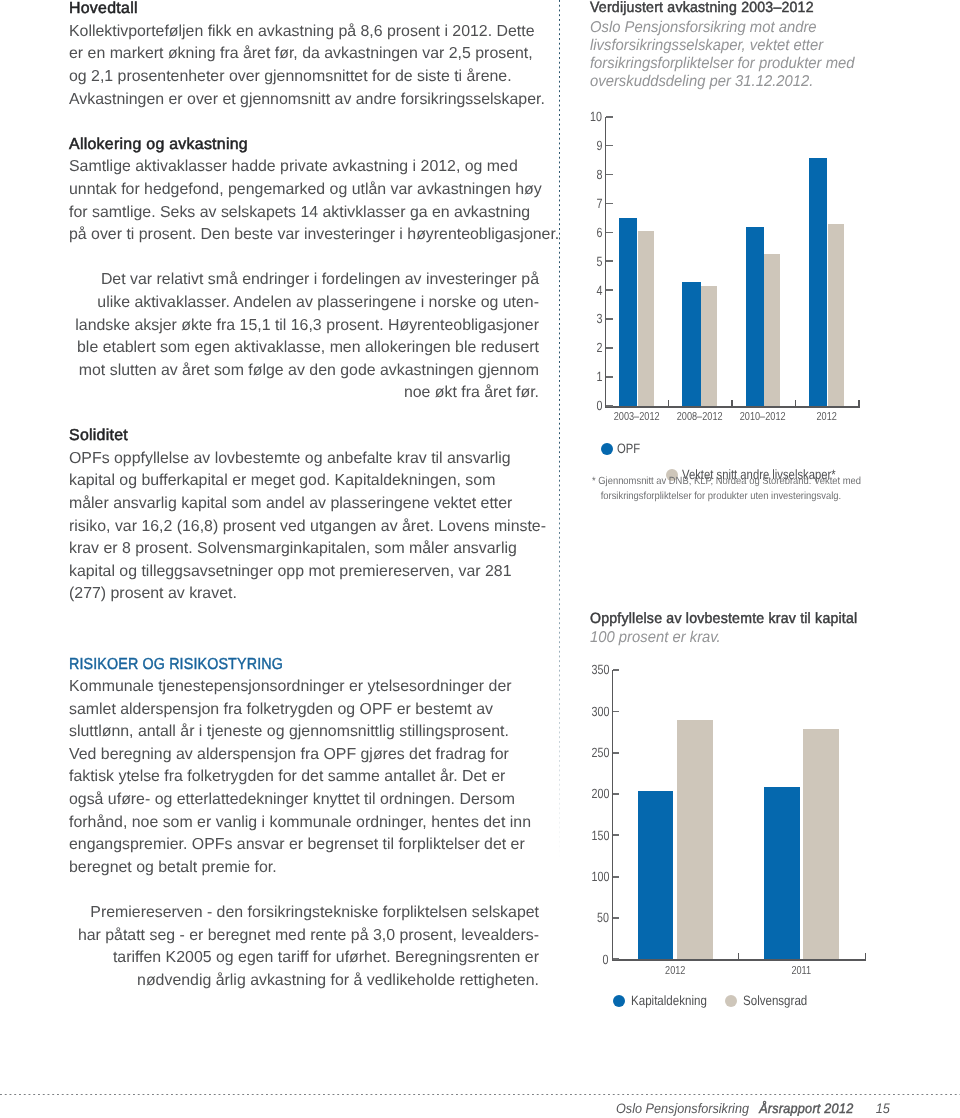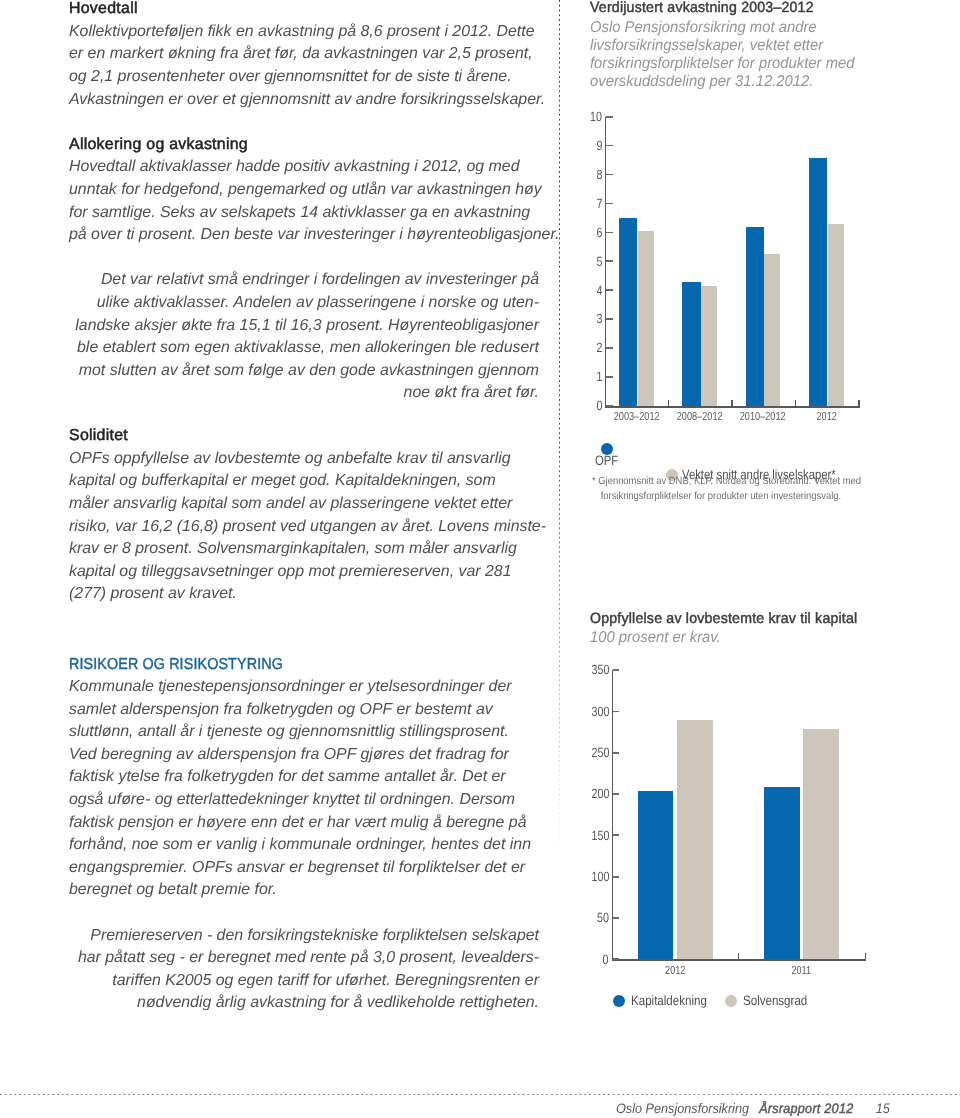--- a/index.html
+++ b/index.html
@@ -11,21 +11,21 @@
     text-rendering:geometricPrecision;
     font-kerning:normal;
   }
   .page{position:relative;width:960px;height:1118px;}
   
   .col-left{position:absolute;left:69px;top:-1.8px;width:470px;}
   .sec{position:absolute;left:0;width:470px;}
   .h-sub{font-size:15.9px;font-weight:400;color:#222325;letter-spacing:0.28px;margin:0;line-height:22.6px;transform:scaleX(1.0);transform-origin:0 50%;-webkit-text-stroke:0.5px #222325;}
   .h-blue{font-size:15.9px;font-weight:400;color:#18649c;letter-spacing:0.15px;margin:0;line-height:22.6px;transform:scaleX(0.9);transform-origin:0 50%;-webkit-text-stroke:0.42px #18649c;}
   .para{font-size:15.9px;line-height:22.6px;color:#4f5052;margin:0;}
-  .ln{white-space:nowrap;font-style:italic;}
+  .ln{white-space:nowrap;}
   .para.gap{margin-top:22.6px;text-align:right;}
   
   .v-dots{position:absolute;left:558.6px;top:0;width:1.7px;height:860px;
      background-image:linear-gradient(to bottom,#27526b 0,#27526b 1.7px,rgba(255,255,255,0) 1.7px,rgba(255,255,255,0) 100%);
      background-size:1.7px 4.75px;background-repeat:repeat-y;
      -webkit-mask-image:linear-gradient(to bottom,#000 0%,#000 50%,rgba(0,0,0,0.55) 72%,rgba(0,0,0,0.12) 93%,rgba(0,0,0,0) 100%);
      mask-image:linear-gradient(to bottom,#000 0%,#000 50%,rgba(0,0,0,0.55) 72%,rgba(0,0,0,0.12) 93%,rgba(0,0,0,0) 100%);}
   
   .col-right{position:absolute;left:590px;top:0;width:340px;}
   .chart-block{position:absolute;left:0;width:330px;}
@@ -69,21 +69,21 @@
         <div class="ln">Kollektivporteføljen fikk en avkastning på 8,6 prosent i 2012. Dette</div>
         <div class="ln">er en markert økning fra året før, da avkastningen var 2,5 prosent,</div>
         <div class="ln">og 2,1 prosentenheter over gjennomsnittet for de siste ti årene.</div>
         <div class="ln">Avkastningen er over et gjennomsnitt av andre forsikringsselskaper.</div>
       </div>
     </div>
 
     <div class="sec" style="top:135.6px">
       <div class="h-sub">Allokering og avkastning</div>
       <div class="para">
-        <div class="ln">Hovedtall aktivaklasser hadde positiv avkastning i 2012, og med</div>
+        <div class="ln">Samtlige aktivaklasser hadde private avkastning i 2012, og med</div>
         <div class="ln">unntak for hedgefond, pengemarked og utlån var avkastningen høy</div>
         <div class="ln">for samtlige. Seks av selskapets 14 aktivklasser ga en avkastning</div>
         <div class="ln">på over ti prosent. Den beste var investeringer i høyrenteobligasjoner.</div>
       </div>
       <div class="para gap">
         <div class="ln">Det var relativt små endringer i fordelingen av investeringer på</div>
         <div class="ln">ulike aktivaklasser. Andelen av plasseringene i norske og uten-</div>
         <div class="ln">landske aksjer økte fra 15,1 til 16,3 prosent. Høyrenteobligasjoner</div>
         <div class="ln">ble etablert som egen aktivaklasse, men allokeringen ble redusert</div>
         <div class="ln">mot slutten av året som følge av den gode avkastningen gjennom</div>
@@ -106,21 +106,20 @@
 
     <div class="sec" style="top:655.3px">
       <div class="h-blue">RISIKOER OG RISIKOSTYRING</div>
       <div class="para">
         <div class="ln">Kommunale tjenestepensjonsordninger er ytelsesordninger der</div>
         <div class="ln">samlet alderspensjon fra folketrygden og OPF er bestemt av</div>
         <div class="ln">sluttlønn, antall år i tjeneste og gjennomsnittlig stillingsprosent.</div>
         <div class="ln">Ved beregning av alderspensjon fra OPF gjøres det fradrag for</div>
         <div class="ln">faktisk ytelse fra folketrygden for det samme antallet år. Det er</div>
         <div class="ln">også uføre- og etterlattedekninger knyttet til ordningen. Dersom</div>
-        <div class="ln">faktisk pensjon er høyere enn det er har vært mulig å beregne på</div>
         <div class="ln">forhånd, noe som er vanlig i kommunale ordninger, hentes det inn</div>
         <div class="ln">engangspremier. OPFs ansvar er begrenset til forpliktelser det er</div>
         <div class="ln">beregnet og betalt premie for.</div>
       </div>
       <div class="para gap">
         <div class="ln">Premiereserven - den forsikringstekniske forpliktelsen selskapet</div>
         <div class="ln">har påtatt seg - er beregnet med rente på 3,0 prosent, levealders-</div>
         <div class="ln">tariffen K2005 og egen tariff for uførhet. Beregningsrenten er</div>
         <div class="ln">nødvendig årlig avkastning for å vedlikeholde rettigheten.</div>
       </div>
@@ -174,21 +173,21 @@
           <div class="bar" style="left: 14.3px; width: 18.5px; height: 187.98px; background: rgb(5, 104, 174);"></div>
           <div class="bar" style="left: 77.63px; width: 18.5px; height: 124.36px; background: rgb(5, 104, 174);"></div>
           <div class="bar" style="left: 140.95px; width: 18.5px; height: 179.3px; background: rgb(5, 104, 174);"></div>
           <div class="bar" style="left: 204.28px; width: 18.5px; height: 247.84px; background: rgb(5, 104, 174);"></div>
           <div class="bar" style="left: 33.1px; width: 16px; height: 174.97px; background: rgb(206, 198, 186);"></div>
           <div class="bar" style="left: 96.43px; width: 16px; height: 120.02px; background: rgb(206, 198, 186);"></div>
           <div class="bar" style="left: 159.75px; width: 16px; height: 151.83px; background: rgb(206, 198, 186);"></div>
           <div class="bar" style="left: 223.08px; width: 16px; height: 182.2px; background: rgb(206, 198, 186);"></div>
         </div>
       <div class="legend" id="legend0" style="left:0px;top:443.1px">
-          <div class="lg-item" style="left: 1px; flex-direction: column;">
+          <div class="lg-item" style="left: 11px;">
             <span class="dot" style="width: 11.8px; height: 11.8px; background: rgb(5, 104, 174);"></span>
             <span class="lg-txt" style="font-size: 13.6px; line-height: 11.8px; margin-left: 4.4px; transform: scaleX(0.83); transform-origin: 0px 50%;">OPF</span>
           </div>
           <div class="lg-item" style="left: 76.3px; margin-top: 26px;">
             <span class="dot" style="width: 11.8px; height: 11.8px; background: rgb(206, 198, 186);"></span>
             <span class="lg-txt" style="font-size: 13.6px; line-height: 11.8px; margin-left: 4.4px; transform: scaleX(0.83); transform-origin: 0px 50%;">Vektet snitt andre livselskaper*</span>
           </div>
         </div>
       <div class="ch-note" style="left:1.5px;top:475.3px">
         <div class="nl">*  Gjennomsnitt av DNB, KLP, Nordea og Storebrand. Vektet med</div>

